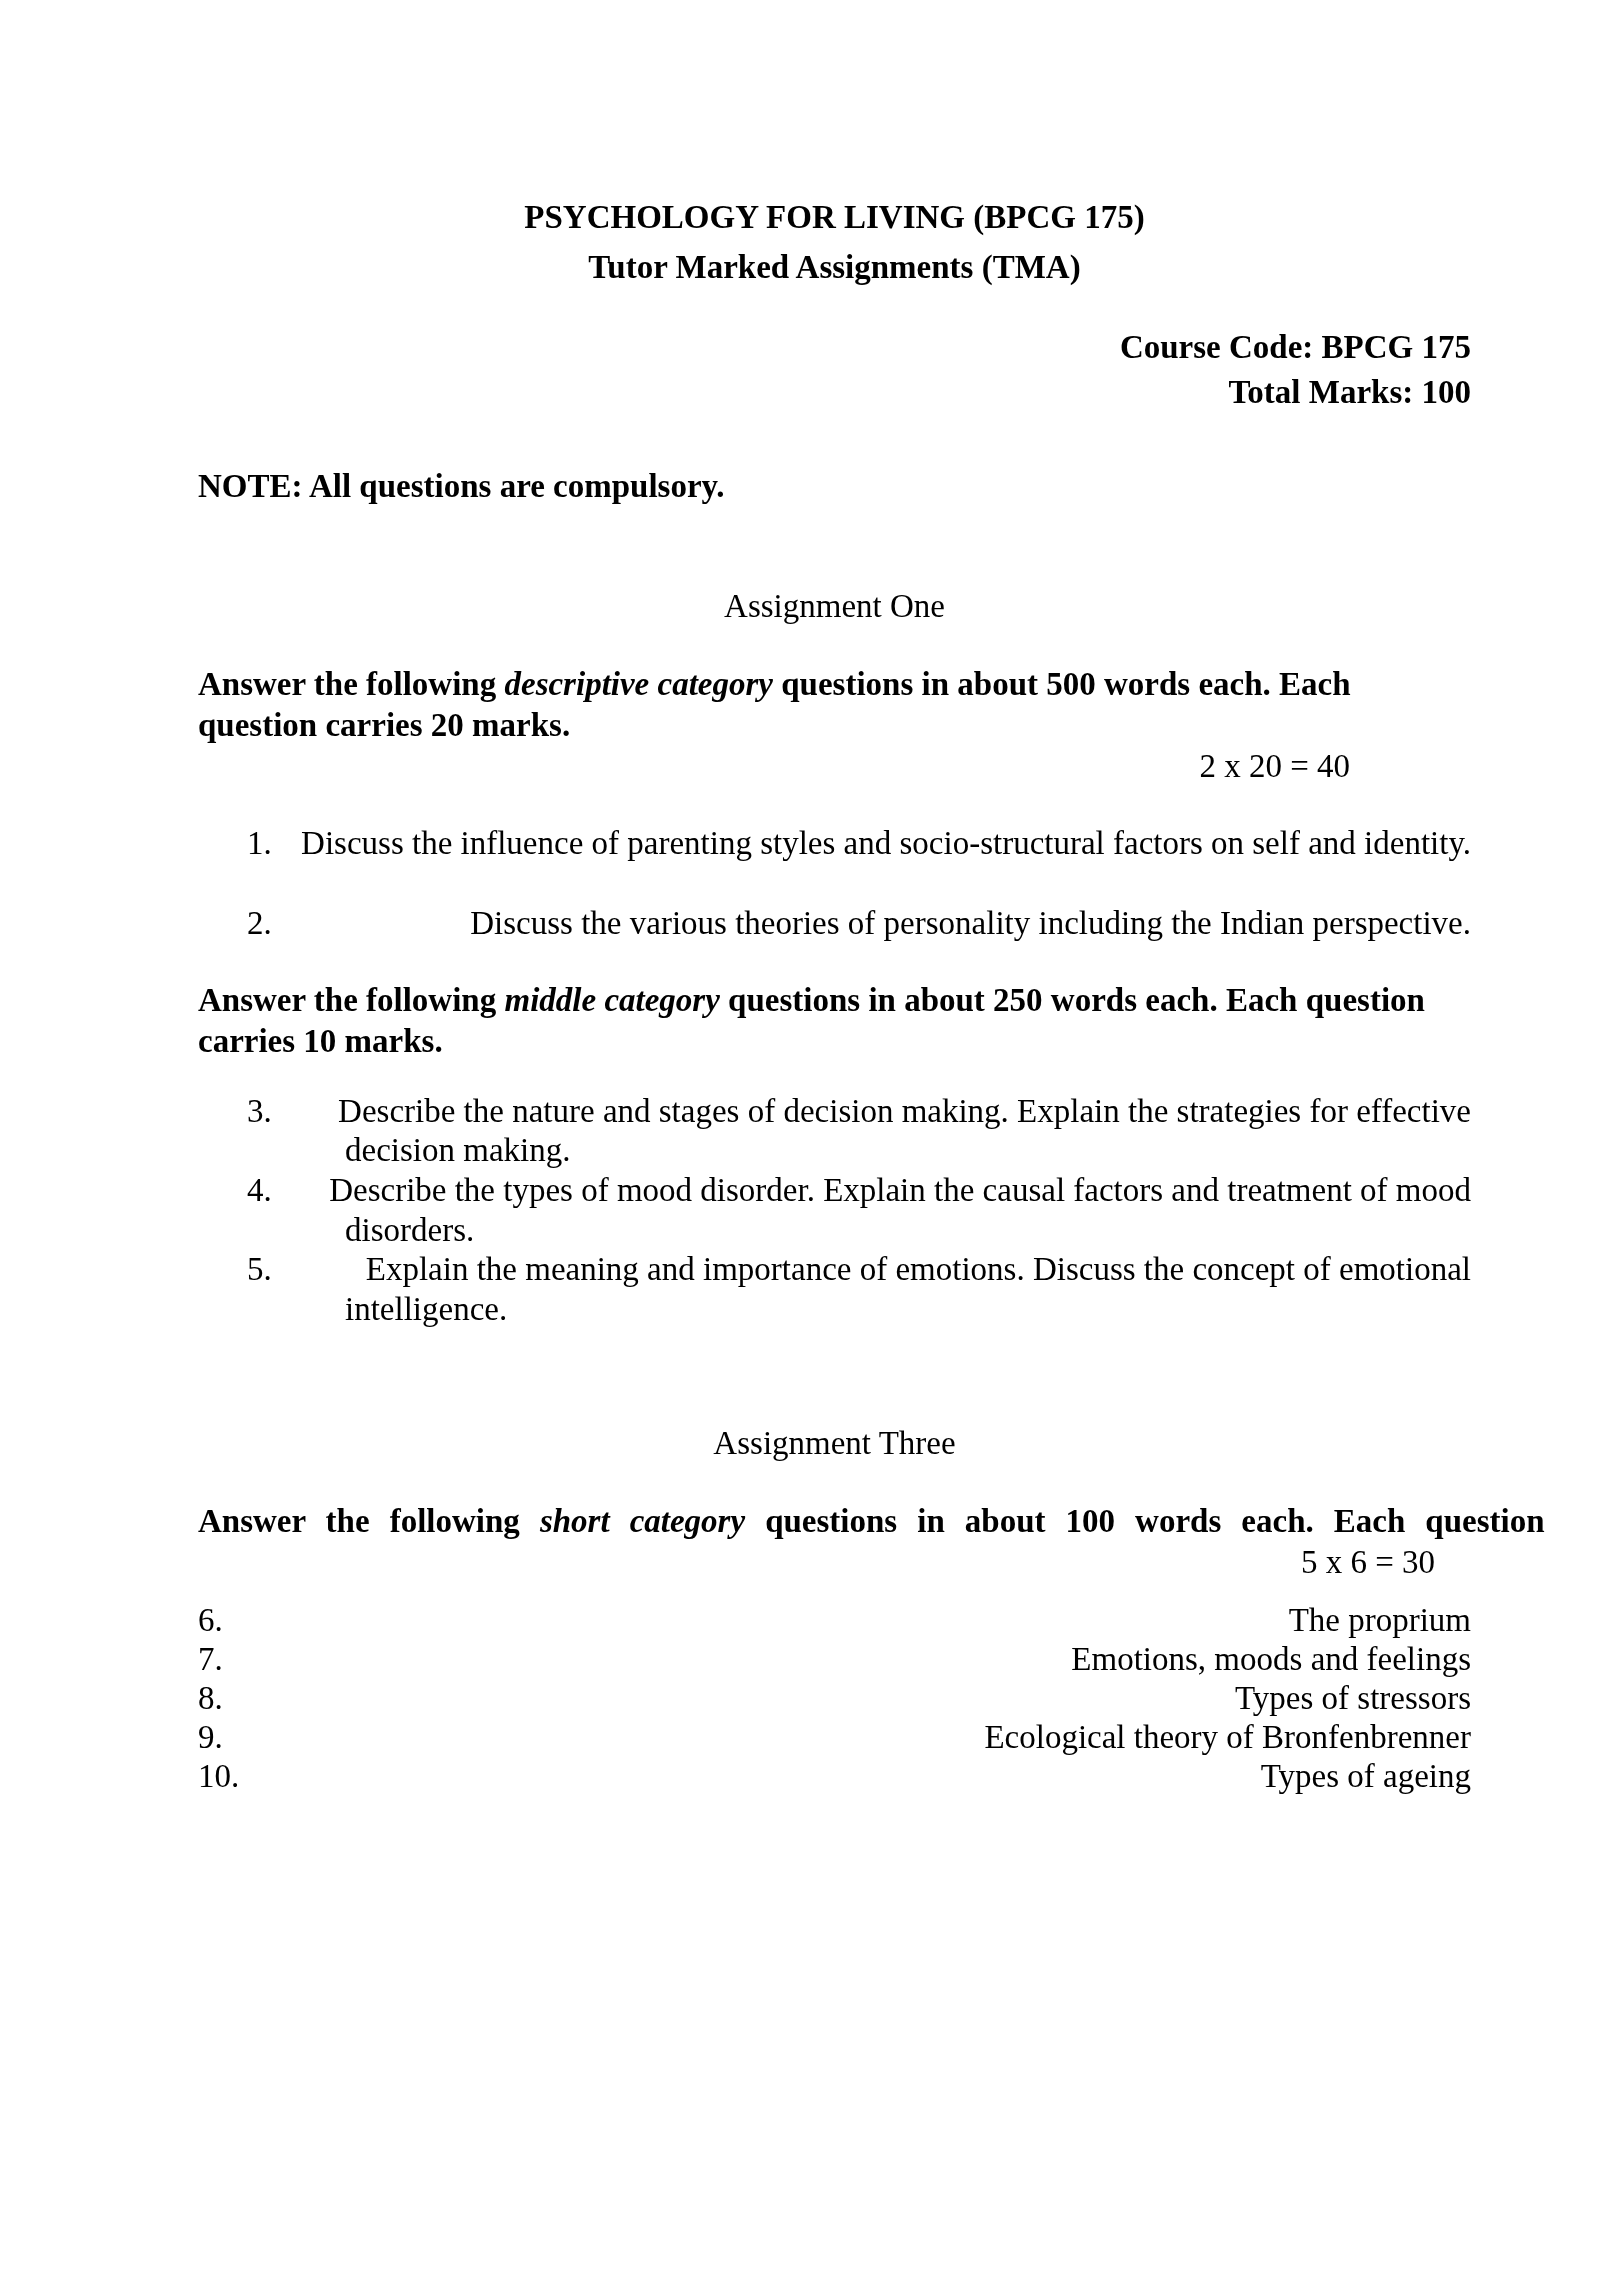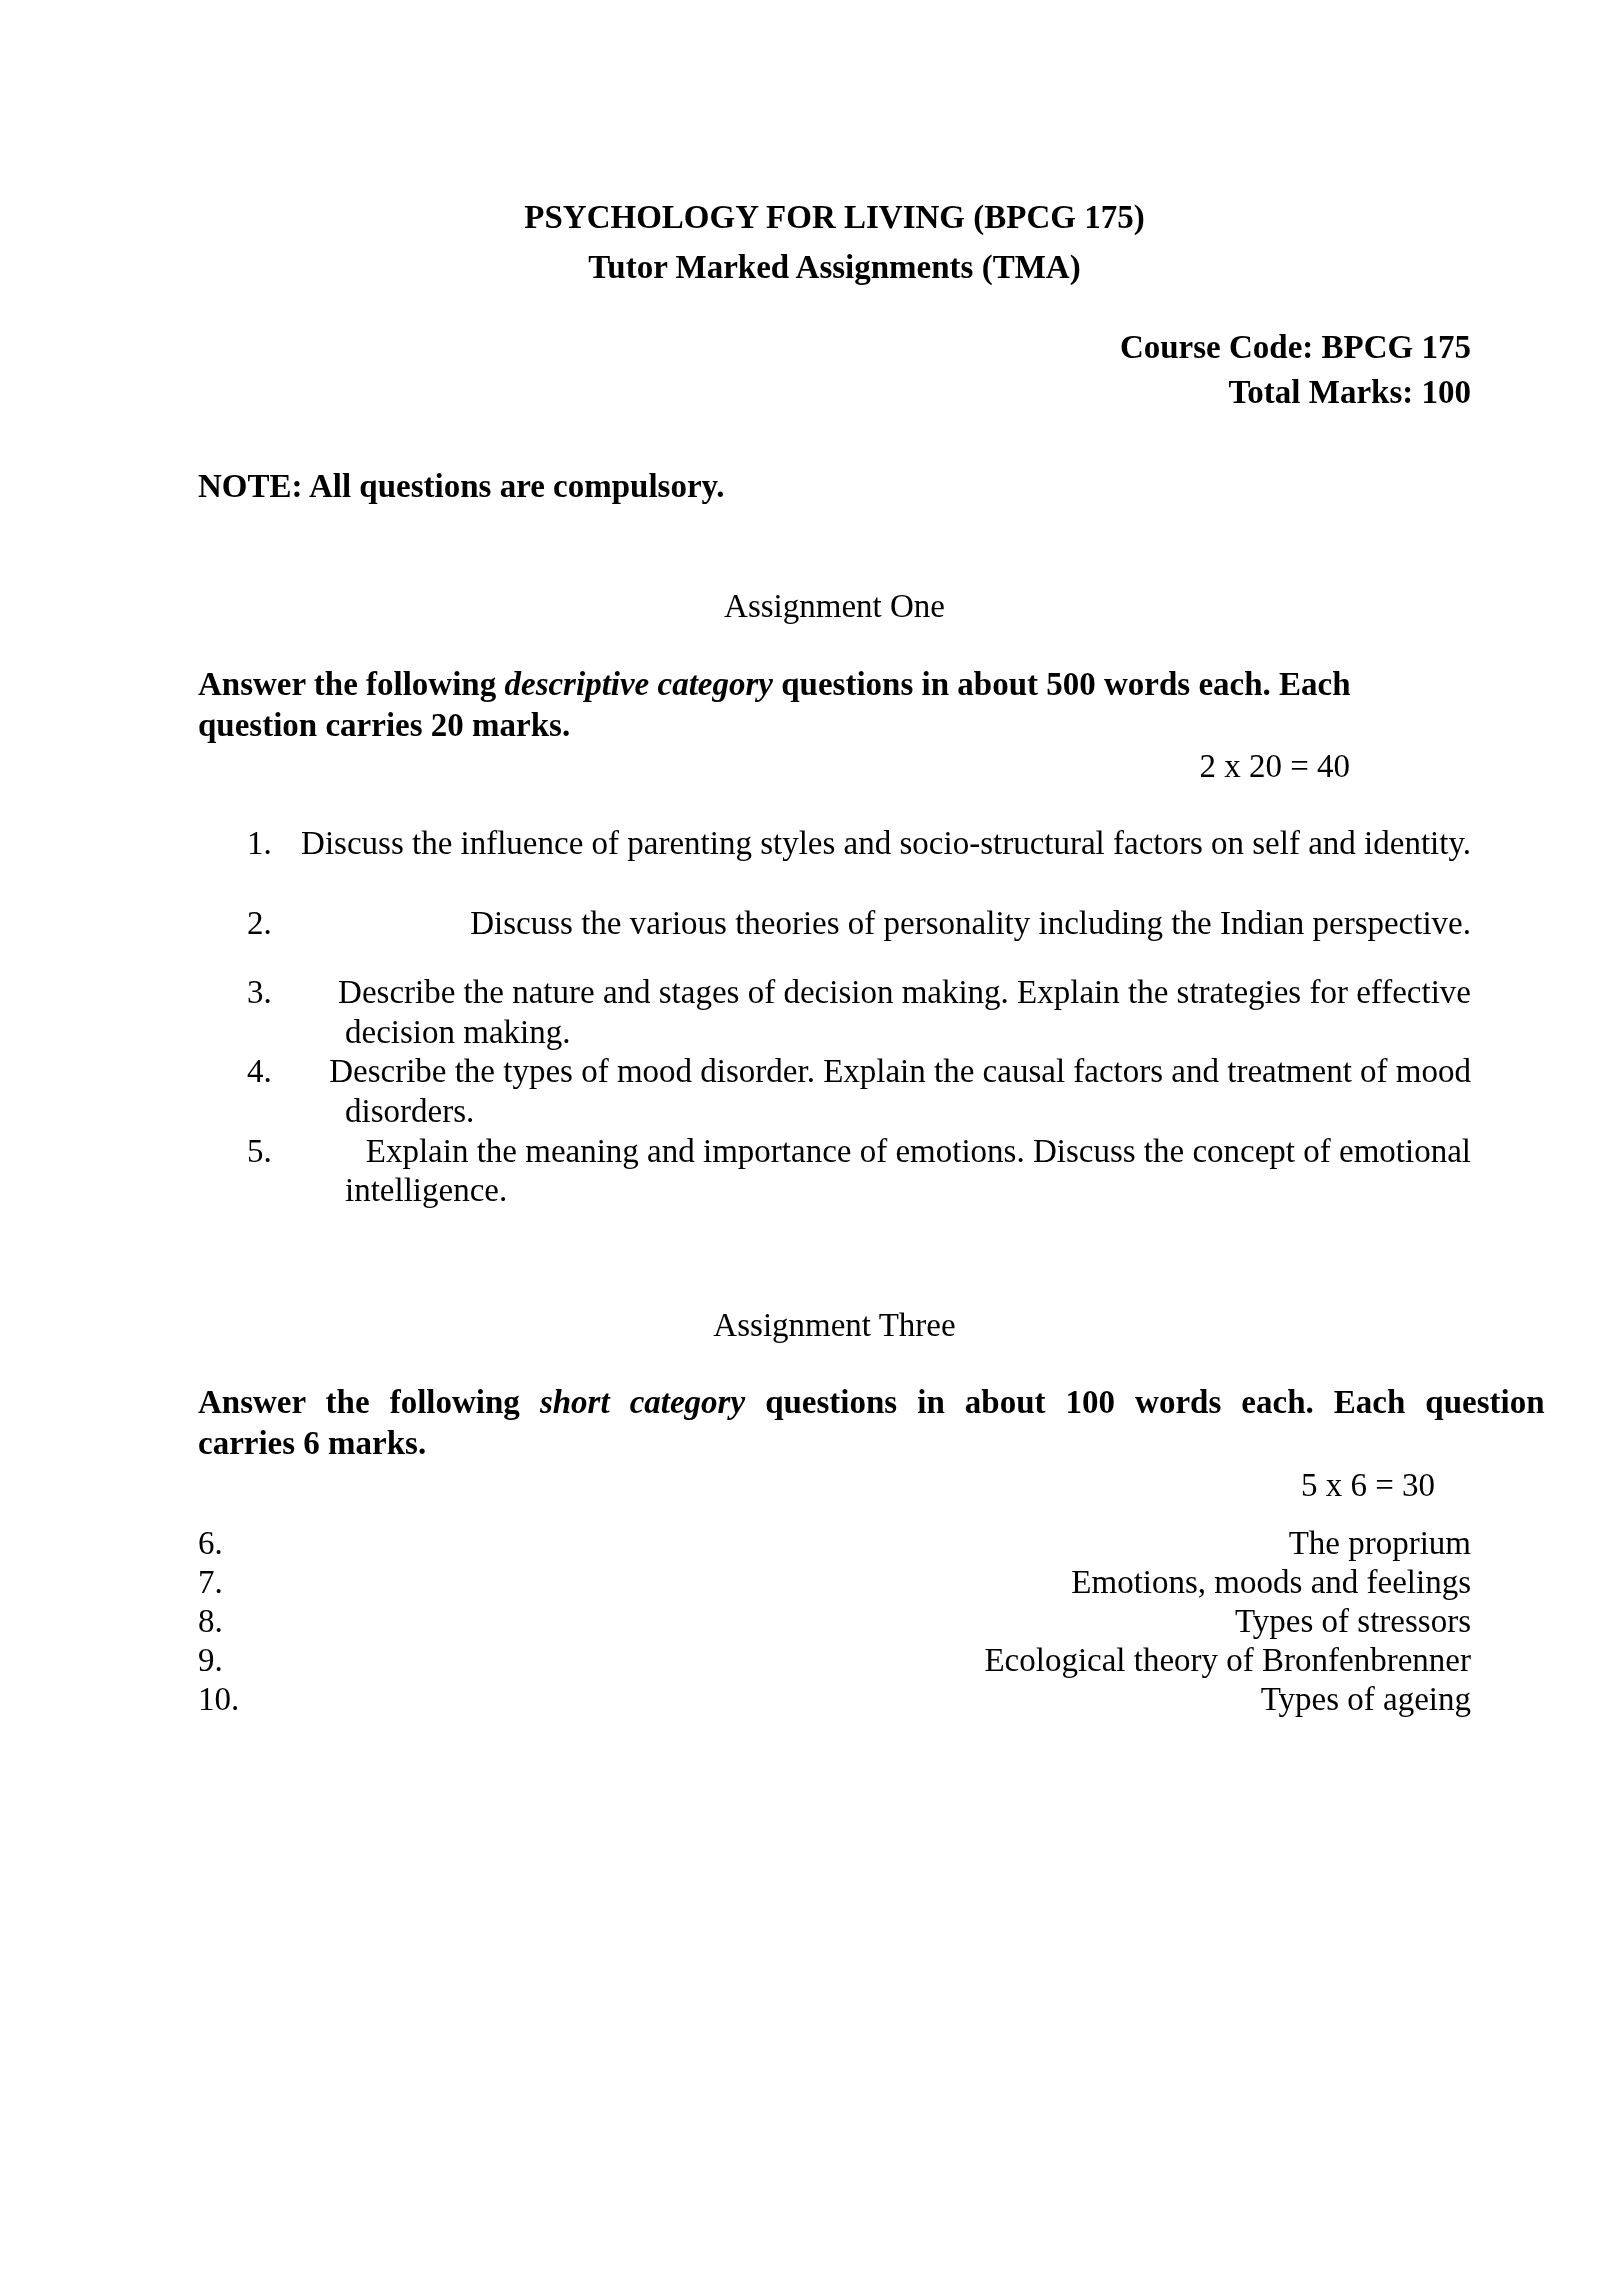--- a/index.html
+++ b/index.html
@@ -103,20 +103,24 @@
       <span class="qnum">1.</span>
       <span class="qtext">Discuss the influence of parenting styles and socio-structural factors on self and identity.</span>
     </div>
     <div class="qrow">
       <span class="qnum">2.</span>
       <span class="qtext">Discuss the various theories of personality including the Indian perspective.</span>
     </div>
   </div>
 
 
+  <div class="intro a2">
+    <div class="intro-line1"><span>Answer the following </span><em>middle category</em><span> questions in about 250 words each. Each question</span></div>
+    <div class="intro-line2">carries 10 marks.</div>
+  </div>
 
 
   <div class="qlist-a2">
     <div class="qrow">
       <span class="qnum">3.</span>
       <span class="qtext">Describe the nature and stages of decision making. Explain the strategies for effective</span>
     </div>
     <div class="qcont">decision making.</div>
 
     <div class="qrow">
@@ -129,21 +133,20 @@
       <span class="qnum">5.</span>
       <span class="qtext">Explain the meaning and importance of emotions. Discuss the concept of emotional</span>
     </div>
     <div class="qcont">intelligence.</div>
   </div>
 
   <div class="section-heading sh-three">Assignment Three</div>
 
   <div class="intro a3">
     <div class="intro-line1"><span>Answer the following </span><em>short category</em><span> questions in about 100 words each. Each question</span></div>
-    <div class="intro-line2">carries 6 marks.</div>
   </div>
 
   <div class="formula f3">5 x 6 = 30</div>
 
   <div class="qlist-a3">
     <div class="qrow">
       <span class="qnum qnum3">6.</span>
       <span class="qtext">The proprium</span>
     </div>
     <div class="qrow">

